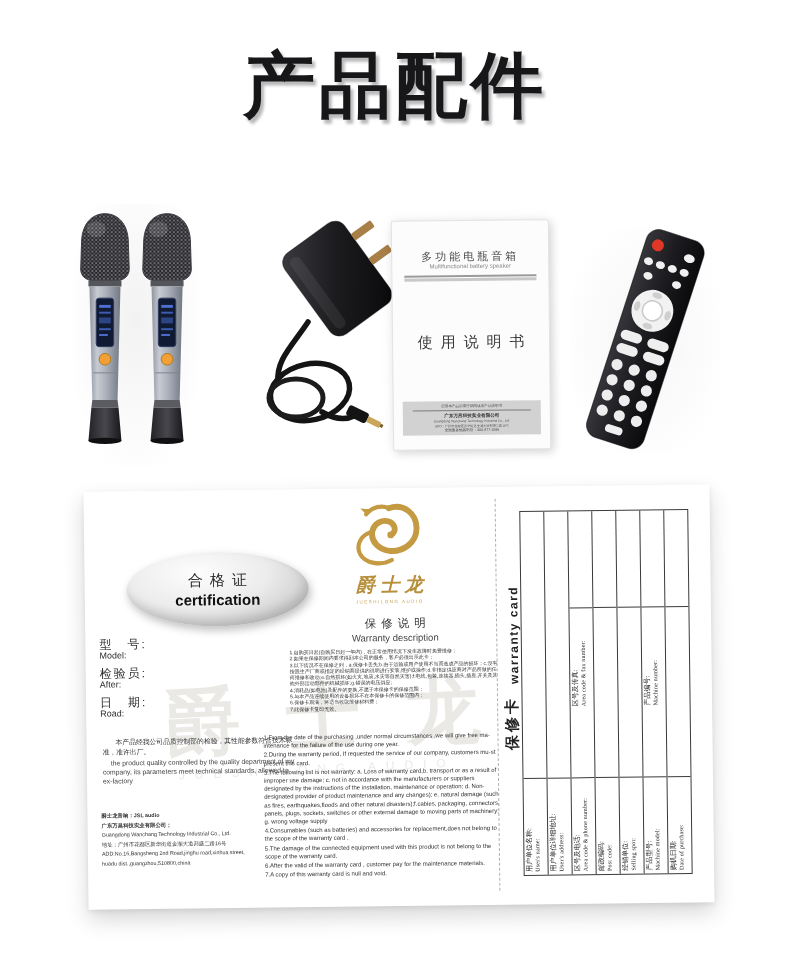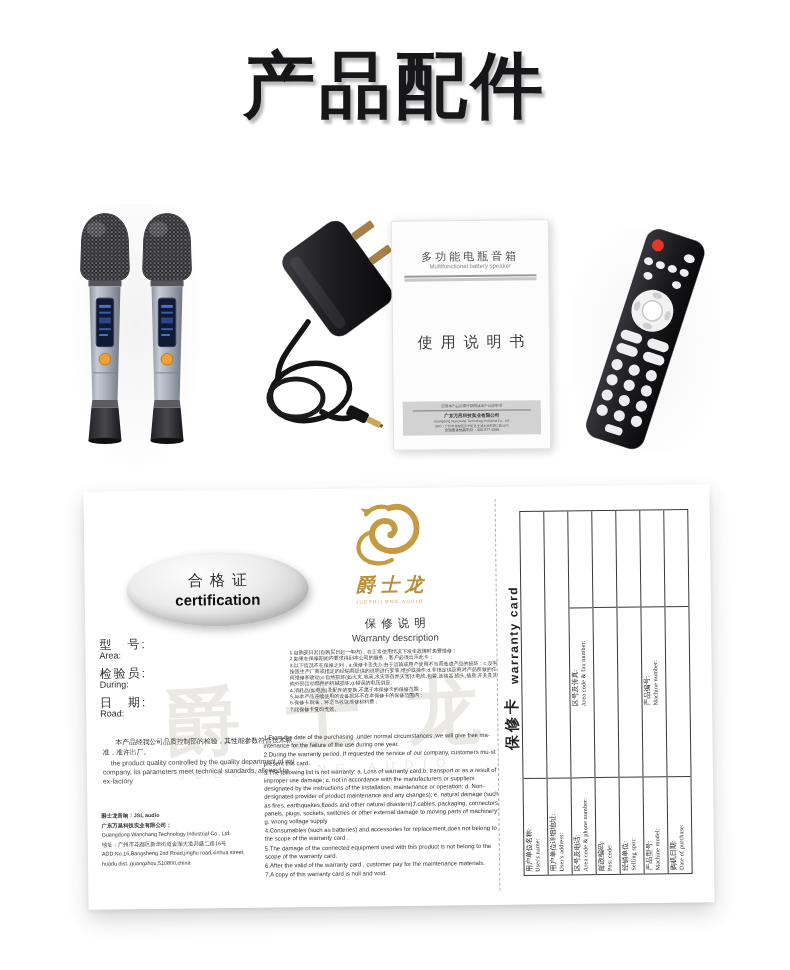--- a/index.html
+++ b/index.html
@@ -247,25 +247,25 @@
     </div>
 
     <div class="stamp">
       <div class="stamp-cn">合格证</div>
       <div class="stamp-en">certification</div>
     </div>
 
     <div class="cert-fields">
         <div class="cert-field">
           <div class="cf-cn">型　号:</div>
-          <div class="cf-en">Area:</div>
+          <div class="cf-en">Model:</div>
         </div>
         <div class="cert-field">
           <div class="cf-cn">检验员:</div>
-          <div class="cf-en">During:</div>
+          <div class="cf-en">After:</div>
         </div>
         <div class="cert-field">
           <div class="cf-cn">日　期:</div>
           <div class="cf-en">Road:</div>
         </div>
       </div>
 
     <div class="qc">
       <div class="qc-cn">本产品经我公司品质控制部的检验，其性能参数符合技术标准，准许出厂。</div>
       <div class="qc-en">the product quality controlled by the quality department of my company, its parameters meet technical standards, allowed to ex-factory</div>

